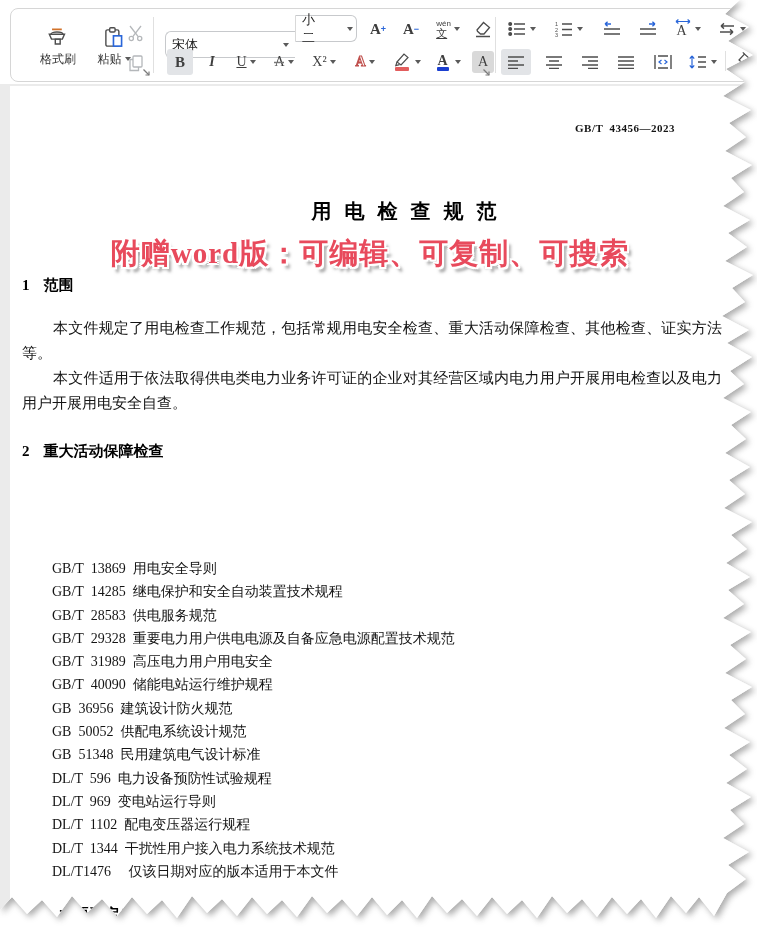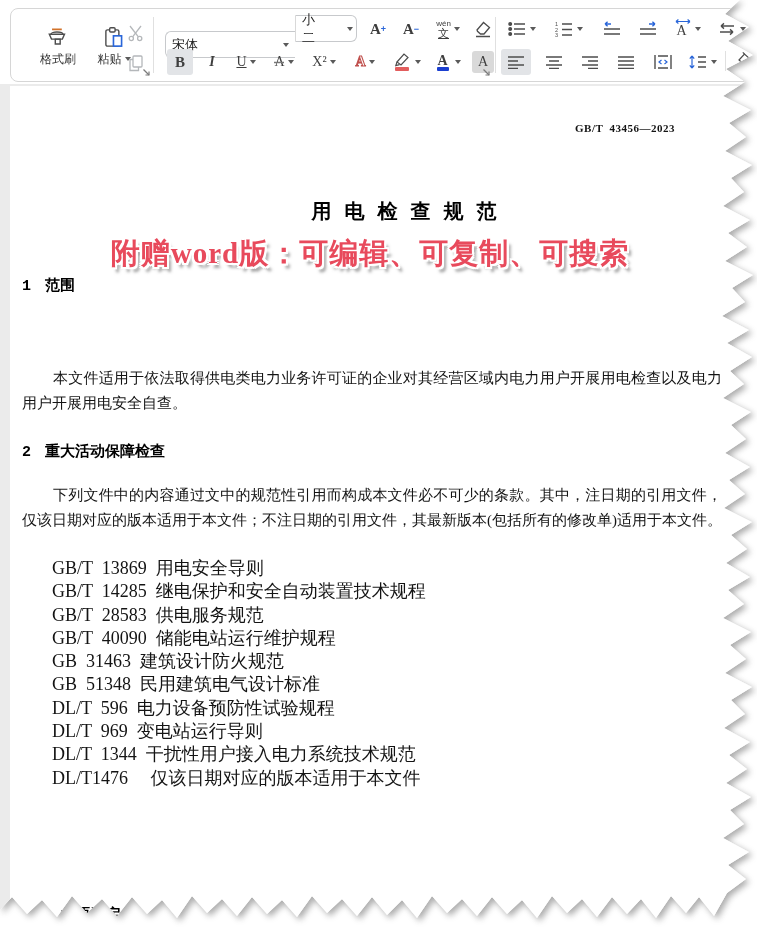--- a/index.html
+++ b/index.html
@@ -35,21 +35,21 @@
   .biglbl{font-size:12px;color:#333;display:flex;align-items:center;}
   .combo{position:absolute;top:6px;height:27px;box-sizing:border-box;border:1px solid #c7c9cc;
          background:#fff;display:flex;align-items:center;font-size:13px;color:#222;
          padding:0 6px;justify-content:space-between;}
   .combo.left{border-radius:6px 0 0 6px;border-right:none;}
   .combo.right{border-radius:0 6px 6px 0;border-left:1px solid #d9d9d9;gap:29px;}
   svg.ic{display:block;}
   .tA{font-size:14px;font-weight:bold;font-family:"Liberation Serif",serif;color:#3d3d3d;line-height:1;}
   .sup{font-size:9px;font-weight:bold;line-height:1;}
   .blue{color:#2a66d9;}
-  .pinyin-wrap{display:flex;flex-direction:column;align-items:center;line-height:1;color:#3d3d3d;}
+  .pinyin-wrap{display:flex;flex-direction:column;line-height:1;color:#3d3d3d;}
   .py{font-size:8px;}
   .hz{font-size:11px;text-decoration:underline;}
   .fmtA{font-size:14px;font-weight:bold;font-family:"Liberation Serif",serif;line-height:1;}
   .strikeA{text-decoration:line-through;text-decoration-style:dashed;text-decoration-color:#777;}
   .effectA{color:#fff;-webkit-text-stroke:1.1px #c0504d;}
   .colbar{position:absolute;left:3px;right:3px;bottom:2px;height:4px;border-radius:1px;}
   .shadeA{background:#d9d9d9;border-radius:3px;width:22px;height:22px;display:flex;
           align-items:center;justify-content:center;}
   .launcher{position:absolute;width:12px;height:12px;}
 
@@ -58,24 +58,24 @@
   .page{position:absolute;left:10px;top:2px;right:0;bottom:0;background:#fff;
         font-family:"Liberation Serif","DejaVu Serif",serif;color:#141414;}
   .abs{position:absolute;}
   .doc-number{font-weight:bold;font-size:11px;white-space:pre;letter-spacing:.5px;}
   .doc-title{font-size:20px;font-weight:bold;letter-spacing:4px;text-align:center;
              width:720px;left:0;color:#000;}
   .banner{width:720px;left:0;text-align:center;font-size:29px;font-weight:bold;
           color:#e84a5c;letter-spacing:1px;
           text-shadow:-2px -2px 0 #fff,2px -2px 0 #fff,-2px 2px 0 #fff,2px 2px 0 #fff,
           0 -2px 0 #fff,0 2px 0 #fff,-2px 0 0 #fff,2px 0 0 #fff,4px 5px 3px rgba(90,90,90,.55);}
-  .h-sec{font-size:15px;font-weight:bold;color:#000;font-family:Liberation Mono, monospace;}
+  .h-sec{font-size:15px;font-weight:bold;color:#000;font-family:Liberation Serif, serif;}
   .h-sec .num{margin-right:14px;}
   .para{font-size:15px;line-height:24.8px;text-indent:31px;margin:0;width:700px;text-align:justify;}
-  .ref{font-size:18px;line-height:23.3px;white-space:pre;}
+  .ref{font-size:14px;line-height:23.3px;white-space:pre;}
 </style>
 </head>
 <body>
 
 <div class="screen">
 <div class="torn-shadow">
 <div class="torn">
 
   <div class="toolbar">
 
@@ -343,37 +343,41 @@
       <div class="abs doc-number" style="left:565px;top:36px;">GB/T  43456—2023</div>
 
       <div class="abs doc-title" style="top:112px;margin-left:36px;">用 电 检 查 规 范</div>
 
       <div class="abs banner" style="top:148px;">附赠word版：可编辑、可复制、可搜索</div>
 
       <div class="abs h-sec" style="left:12px;top:190px;">
         <span class="num">1</span><span>范围</span>
       </div>
 
+      <p class="abs para" style="left:12px;top:230px;">本文件规定了用电检查工作规范，包括常规用电安全检查、重大活动保障检查、其他检查、证实方法等。</p>
       <p class="abs para" style="left:12px;top:280px;">本文件适用于依法取得供电类电力业务许可证的企业对其经营区域内电力用户开展用电检查以及电力用户开展用电安全自查。</p>
 
       <div class="abs h-sec" style="left:12px;top:356px;">
         <span class="num">2</span><span>重大活动保障检查</span>
       </div>
 
-      <p class="abs para" style="left:12px;top:397px;">下列文件中的内容通过文中的规范性引用而构成本文件必不可少的条款。其中，注日期的引用文件，仅该日期对应的版本适用于本文件；不注日期的引用文件，其最新版本(包括所有的修改单)适用于本文件。</p>
 
       <div class="abs" style="left:42px;top:471px;">
         <div class="ref">GB/T  13869  用电安全导则</div>
         <div class="ref">GB/T  14285  继电保护和安全自动装置技术规程</div>
         <div class="ref">GB/T  28583  供电服务规范</div>
+        <div class="ref">GB/T  29328  重要电力用户供电电源及自备应急电源配置技术规范</div>
+        <div class="ref">GB/T  31989  高压电力用户用电安全</div>
         <div class="ref">GB/T  40090  储能电站运行维护规程</div>
-        <div class="ref">GB  31463  建筑设计防火规范</div>
+        <div class="ref">GB  36956  建筑设计防火规范</div>
+        <div class="ref">GB  50052  供配电系统设计规范</div>
         <div class="ref">GB  51348  民用建筑电气设计标准</div>
         <div class="ref">DL/T  596  电力设备预防性试验规程</div>
         <div class="ref">DL/T  969  变电站运行导则</div>
+        <div class="ref">DL/T  1102  配电变压器运行规程</div>
         <div class="ref">DL/T  1344  干扰性用户接入电力系统技术规范</div>
         <div class="ref">DL/T1476     仅该日期对应的版本适用于本文件</div>
       </div>
 
       <div class="abs h-sec" style="left:28px;top:819px;">
         <span class="num">3</span><span>术语和定义</span>
       </div>
 
     </div>
   </div>

